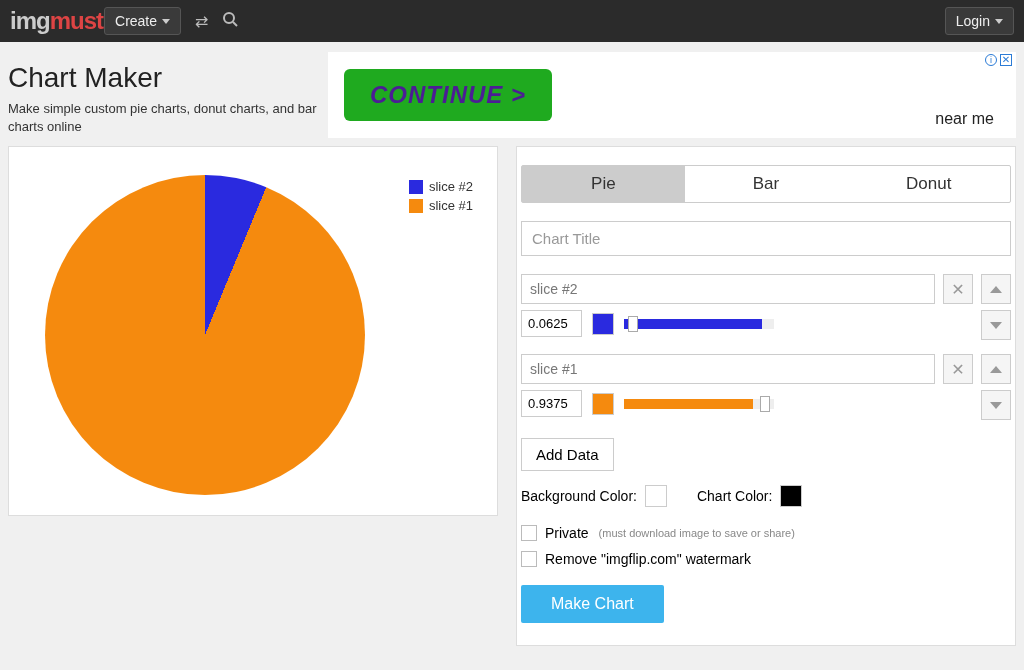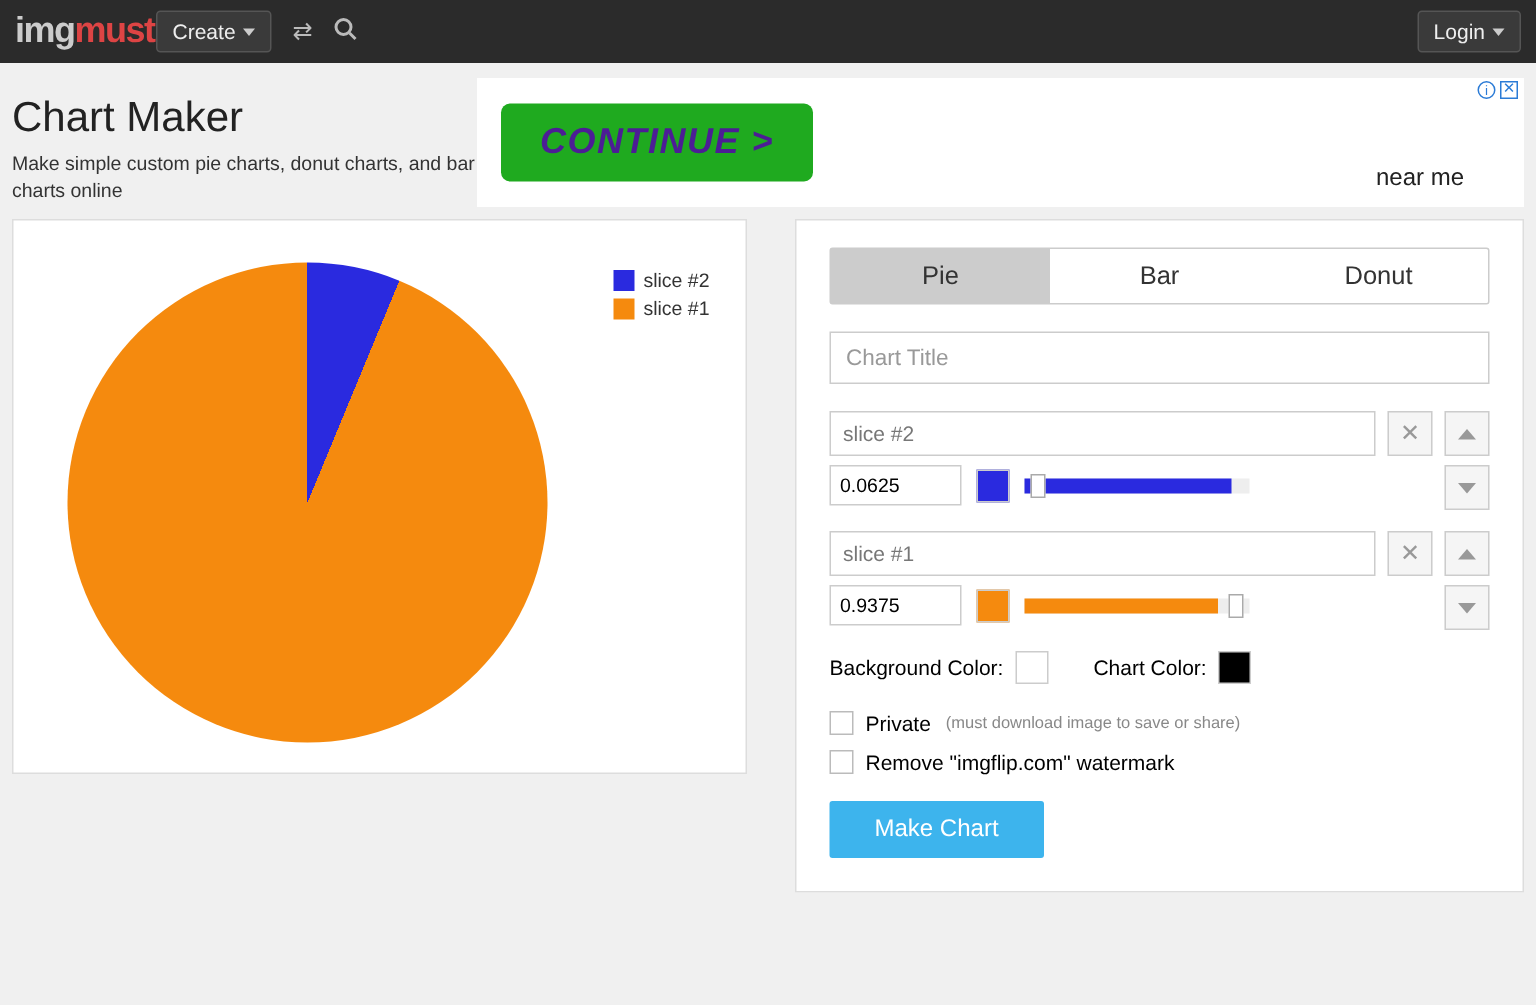--- a/index.html
+++ b/index.html
@@ -11,58 +11,58 @@
   .logo .img { color: #ccc; }
   .logo .flip { color: #d44; }
   .create-btn { margin-left: 1px; background: #3a3a3a; border: 1px solid #555; color: #eee; padding: 5px 10px; border-radius: 3px; font-size: 14px; display: inline-flex; align-items: center; gap: 5px; cursor: pointer; }
   .caret-down { width: 0; height: 0; border-left: 4px solid transparent; border-right: 4px solid transparent; border-top: 5px solid #ccc; display:inline-block;}
   .shuffle-icon, .search-icon { margin-left: 14px; color: #bbb; font-size: 16px; cursor: pointer; }
   .header-spacer { flex: 1; }
   .login-btn { background: #3a3a3a; border: 1px solid #555; color: #eee; padding: 5px 10px; border-radius: 3px; font-size: 14px; display: inline-flex; align-items: center; gap: 5px; cursor: pointer;}
 
   
   .page { padding: 10px 8px; display: flex; flex-direction: column; gap: 8px; }
-  .top-row { display: flex; align-items: flex-start; }
+  .top-row { display: flex; gap: 10px; align-items: flex-start; }
   .title-block { width: 310px; }
   .page-title { font-size: 28px; color: #222; font-weight: normal; margin-top: 10px; }
   .page-sub { font-size: 13px; color: #333; margin-top: 6px; line-height: 1.4; }
 
   .ad { flex: 1; height: 86px; background: #fff; position: relative; display:flex; align-items:center; padding-left: 16px;}
   .ad-continue { background: #1faa1f; color: #4c1d95; font-weight: bold; font-style: italic; font-size: 24px; padding: 12px 26px; border-radius: 6px; letter-spacing: 1px;}
-  .ad-near { position:absolute; right: 40px; bottom: 10px; color:#222; font-size: 16px;}
+  .ad-near { position:absolute; right: 22px; bottom: 10px; color:#222; font-size: 16px;}
   .ad-mark { position: absolute; top: 2px; right: 4px; font-size: 11px; color: #2b7bd6; display:flex; gap:3px;}
   .ad-close { border:1px solid #2b7bd6; width:12px; height:12px; line-height:10px; font-size:10px; text-align:center;}
 
-  .main-row { display: flex; gap: 8px; }
+  .main-row { display: flex; gap: 18px; }
 
   
   .chart-panel { width: 490px; height: 370px; background: #fff; border: 1px solid #ddd; position: relative; }
   .pie-wrap { position: absolute; left: 36px; top: 28px; width: 320px; height: 320px; }
   .pie { width: 320px; height: 320px; border-radius: 50%; }
   .legend { position: absolute; top: 32px; right: 24px; font-size: 13px; color: #333; }
   .legend-item { display: flex; align-items: center; gap: 6px; margin-bottom: 4px;}
   .swatch { width: 14px; height: 14px; }
 
   
-  .controls { flex: 1; background: #fff; border: 1px solid #ddd; padding: 18px 22px 22px; margin-left: 24px; }
+  .controls { flex: 1; background: #fff; border: 1px solid #ddd; padding: 18px 4px 22px; }
   .tabs { display: flex; border: 1px solid #ccc; border-radius: 2px; margin-bottom: 18px;}
   .tab { flex: 1; text-align: center; padding: 8px 0; font-size: 17px; color: #333; cursor: pointer; }
   .tab.active { background: #ccc; }
 
   .title-input { width: 100%; padding: 8px 10px; border: 1px solid #ccc; font-size: 15px; margin-bottom: 18px; }
   .title-input::placeholder { color: #999; }
 
   .slice-block { margin-bottom: 14px; }
   .slice-row1 { display: flex; gap: 8px; }
   .slice-name { flex: 1; padding: 6px 8px; border: 1px solid #ccc; font-size: 14px; color: #777; }
   .del-btn, .arrow-btn { width: 30px; height: 30px; border: 1px solid #ccc; background: #f5f5f5; display:flex; align-items:center; justify-content:center; cursor:pointer; color:#999;}
   .arrow-col { display:flex; flex-direction:column; gap:6px;}
   .slice-body { display:flex; gap:8px; align-items:flex-start; }
   .slice-row2 { display: flex; gap: 10px; align-items: center; margin-top: 6px; }
-  .val-input { width: 88px; padding: 5px 6px; border:1px solid #ccc; font-size:13px; }
+  .val-input { width: 61px; padding: 5px 6px; border:1px solid #ccc; font-size:13px; }
   .color-box { width: 22px; height: 22px; border: 1px solid #ccc; cursor:pointer;}
   .slider { width: 150px; height: 10px; background: #eee; position:relative; cursor:pointer;}
   .slider-fill { height: 100%; }
   .slider-thumb { position:absolute; top:-3px; width:10px; height:16px; background:#fff; border:1px solid #aaa;}
 
   .add-data-btn { padding: 7px 14px; border: 1px solid #ccc; background: #fff; font-size: 15px; cursor:pointer; margin-top: 4px; margin-bottom: 14px;}
   .color-row { display:flex; align-items:center; gap: 8px; font-size:14px; margin-bottom: 18px;}
   .color-chip { width: 22px; height: 22px; border:1px solid #ccc; cursor:pointer;}
 
   .check-row { display:flex; align-items:center; gap:8px; font-size:14px; margin-bottom:10px;}
@@ -190,20 +190,21 @@
             <div class="arrow-btn">
                 <div class="tri-up"></div>
               </div>
             <div class="arrow-btn">
                 <div class="tri-down"></div>
               </div>
           </div>
         </div>
       </div>
 
+      <button class="add-data-btn">Add Data</button>
 
       <div class="color-row">
         <span>Background Color:</span>
         <div class="color-chip" id="bgchip" style="background: rgb(255, 255, 255);"></div>
         <span style="width:14px"></span>
         <span>Chart Color:</span>
         <div class="color-chip" id="txtchip" style="background: rgb(0, 0, 0);"></div>
       </div>
 
       <div class="check-row">

